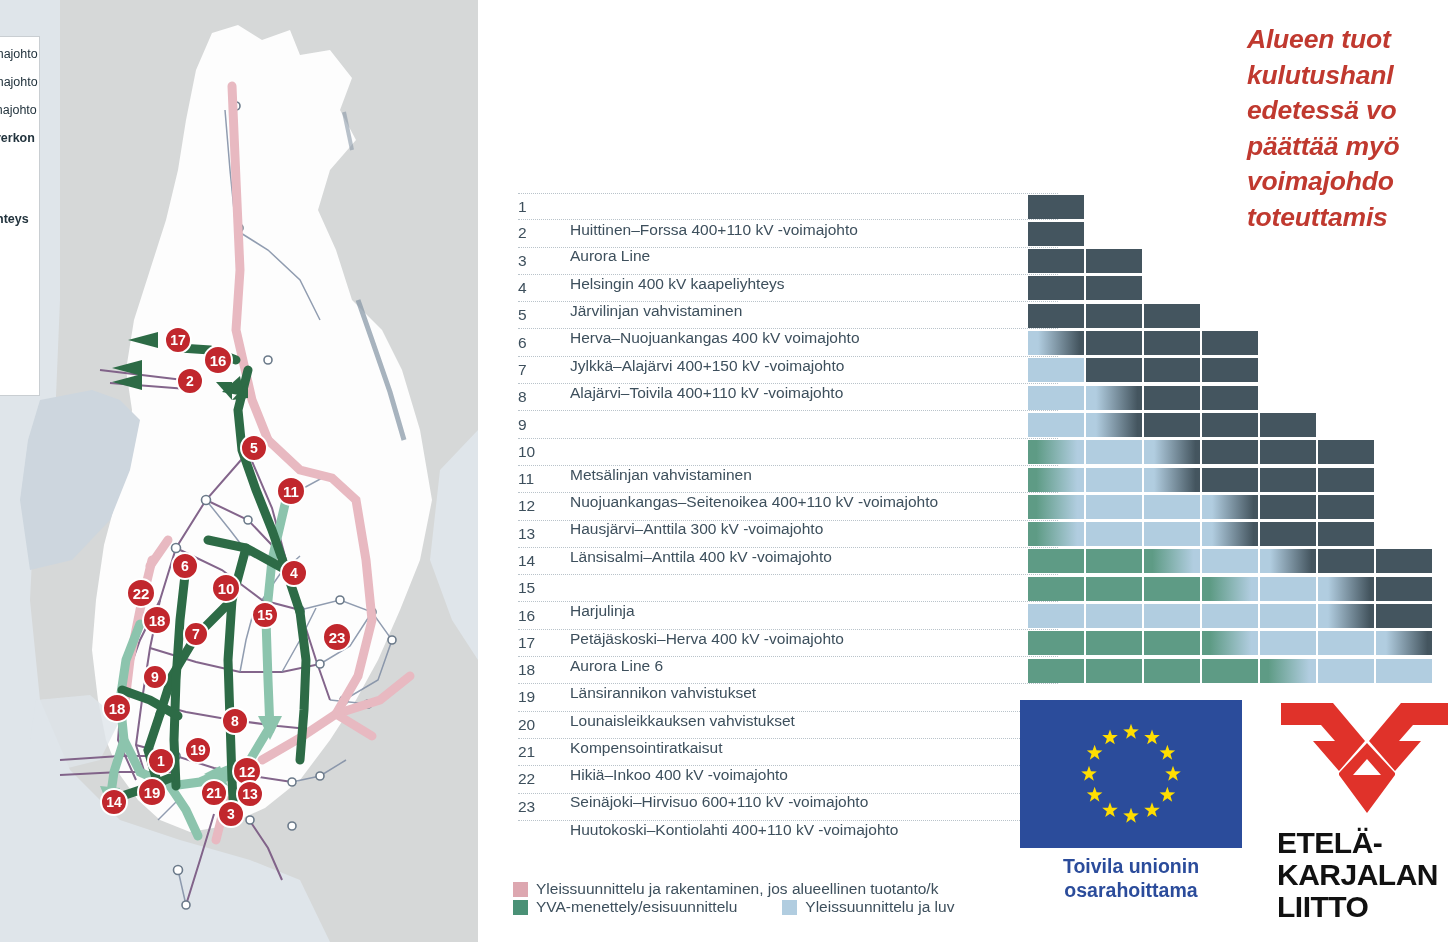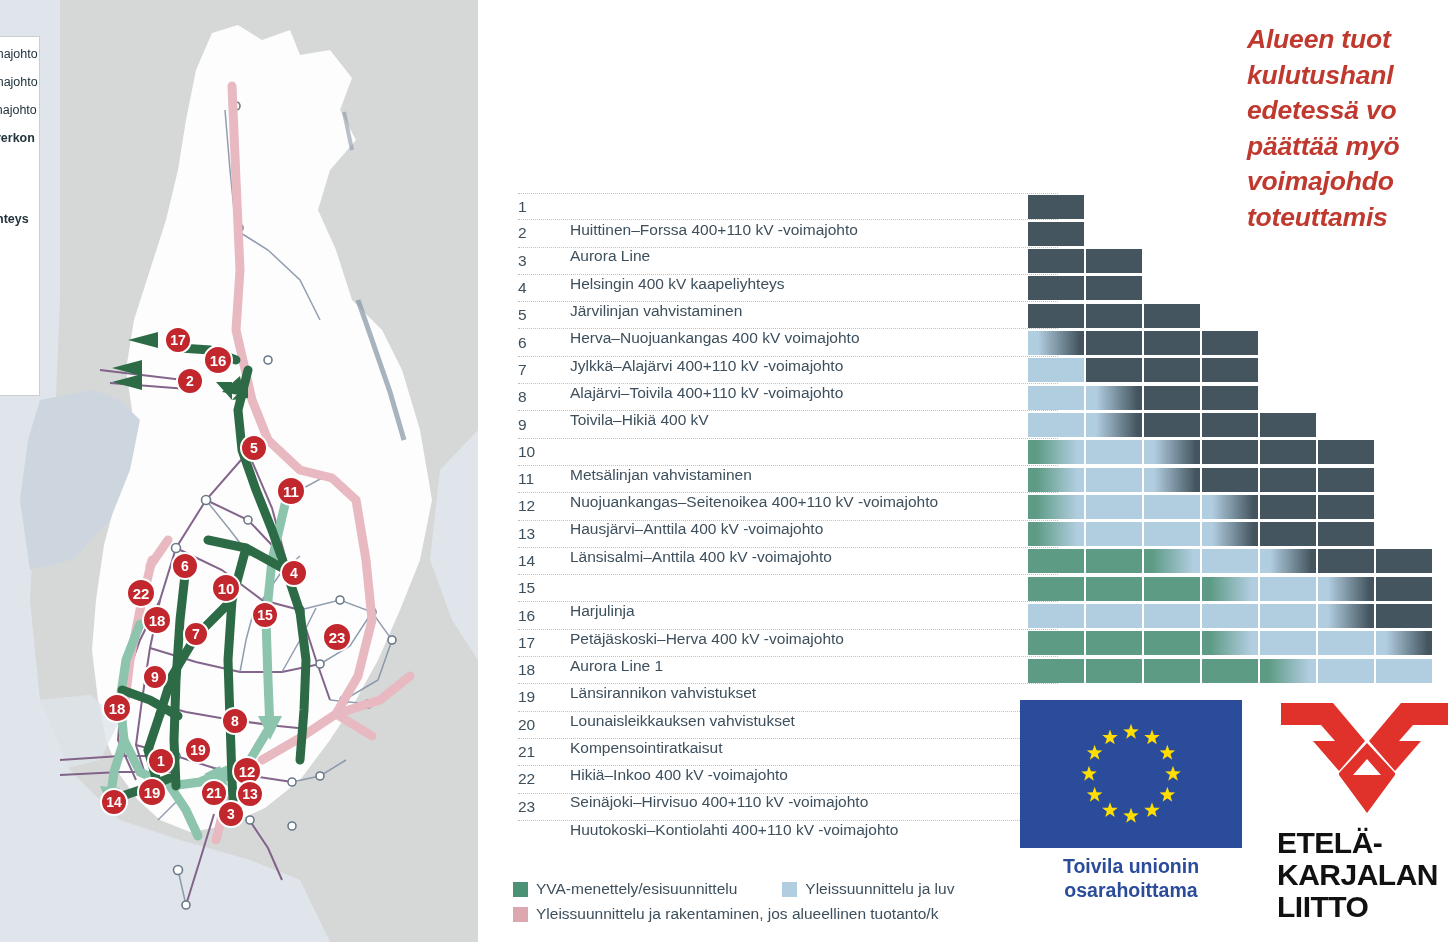--- a/index.html
+++ b/index.html
@@ -256,83 +256,82 @@
       <div class="trow">
         <span class="tnum">4</span>
         <span class="tlabel">Järvilinjan vahvistaminen</span>
       </div>
       <div class="trow">
         <span class="tnum">5</span>
         <span class="tlabel">Herva–Nuojuankangas 400 kV voimajohto</span>
       </div>
       <div class="trow">
         <span class="tnum">6</span>
-        <span class="tlabel">Jylkkä–Alajärvi 400+110 kV -voimajohto</span>
+        <span class="tlabel">Jylkkä–Alajärvi 400+150 kV -voimajohto</span>
       </div>
       <div class="trow">
         <span class="tnum">7</span>
         <span class="tlabel">Alajärvi–Toivila 400+110 kV -voimajohto</span>
       </div>
       <div class="trow">
         <span class="tnum">8</span>
-        <span class="tlabel">Toivila–Hikiä 400 kV</span>
       </div>
       <div class="trow">
         <span class="tnum">9</span>
       </div>
       <div class="trow">
         <span class="tnum">10</span>
         <span class="tlabel">Metsälinjan vahvistaminen</span>
       </div>
       <div class="trow">
         <span class="tnum">11</span>
         <span class="tlabel">Nuojuankangas–Seitenoikea 400+110 kV -voimajohto</span>
       </div>
       <div class="trow">
         <span class="tnum">12</span>
-        <span class="tlabel">Hausjärvi–Anttila 400 kV -voimajohto</span>
+        <span class="tlabel">Hausjärvi–Anttila 300 kV -voimajohto</span>
       </div>
       <div class="trow">
         <span class="tnum">13</span>
         <span class="tlabel">Länsisalmi–Anttila 400 kV -voimajohto</span>
       </div>
       <div class="trow">
         <span class="tnum">14</span>
       </div>
       <div class="trow">
         <span class="tnum">15</span>
         <span class="tlabel">Harjulinja</span>
       </div>
       <div class="trow">
         <span class="tnum">16</span>
         <span class="tlabel">Petäjäskoski–Herva 400 kV -voimajohto</span>
       </div>
       <div class="trow">
         <span class="tnum">17</span>
-        <span class="tlabel">Aurora Line 1</span>
+        <span class="tlabel">Aurora Line 6</span>
       </div>
       <div class="trow">
         <span class="tnum">18</span>
         <span class="tlabel">Länsirannikon vahvistukset</span>
       </div>
       <div class="trow">
         <span class="tnum">19</span>
         <span class="tlabel">Lounaisleikkauksen vahvistukset</span>
       </div>
       <div class="trow">
         <span class="tnum">20</span>
         <span class="tlabel">Kompensointiratkaisut</span>
       </div>
       <div class="trow">
         <span class="tnum">21</span>
         <span class="tlabel">Hikiä–Inkoo 400 kV -voimajohto</span>
       </div>
       <div class="trow">
         <span class="tnum">22</span>
-        <span class="tlabel">Seinäjoki–Hirvisuo 400+110 kV -voimajohto</span>
+        <span class="tlabel">Seinäjoki–Hirvisuo 600+110 kV -voimajohto</span>
       </div>
       <div class="trow">
         <span class="tnum">23</span>
         <span class="tlabel">Huutokoski–Kontiolahti 400+110 kV -voimajohto</span>
       </div>
     </div>
   <div id="gantt">
       <div class="grow">
         <div class="gcell" style="left: 0px; width: 56px; background: rgb(68, 85, 95);"></div>
       </div>
@@ -465,34 +464,34 @@
 <div id="headline" style="color: rgb(192, 57, 47);">
     <div>Alueen tuot</div>
     <div>kulutushanl</div>
     <div>edetessä vo</div>
     <div>päättää myö</div>
     <div>voimajohdo</div>
     <div>toteuttamis</div>
   </div>
 
 <div id="legend">
+  <div id="legend-row2">
+    <div class="lgitem">
+      <span class="lgsw" style="background: rgb(221, 167, 176);"></span>
+      <span>Yleissuunnittelu ja rakentaminen, jos alueellinen tuotanto/k</span>
+    </div>
+  </div>
   <div id="legend-row1">
     <div class="lgitem">
       <span class="lgsw" style="background: rgb(74, 145, 118);"></span>
       <span>YVA-menettely/esisuunnittelu</span>
     </div>
     <div class="lgitem">
       <span class="lgsw" style="background: rgb(177, 205, 224);"></span>
       <span>Yleissuunnittelu ja luv</span>
-    </div>
-  </div>
-  <div id="legend-row2">
-    <div class="lgitem">
-      <span class="lgsw" style="background: rgb(221, 167, 176);"></span>
-      <span>Yleissuunnittelu ja rakentaminen, jos alueellinen tuotanto/k</span>
     </div>
   </div>
 </div>
 
 <div id="eu-logo">
   <div id="eu-flag">
     <svg width="222" height="148" viewBox="0 0 222 148">
       <rect width="222" height="148" fill="#2b4c9b"></rect>
       <g id="eu-stars" fill="#ffde00">
           <polygon points="111.00,23.80 112.94,29.33 118.80,29.47 114.14,33.02 115.82,38.63 111.00,35.30 106.18,38.63 107.86,33.02 103.20,29.47 109.06,29.33"></polygon>

